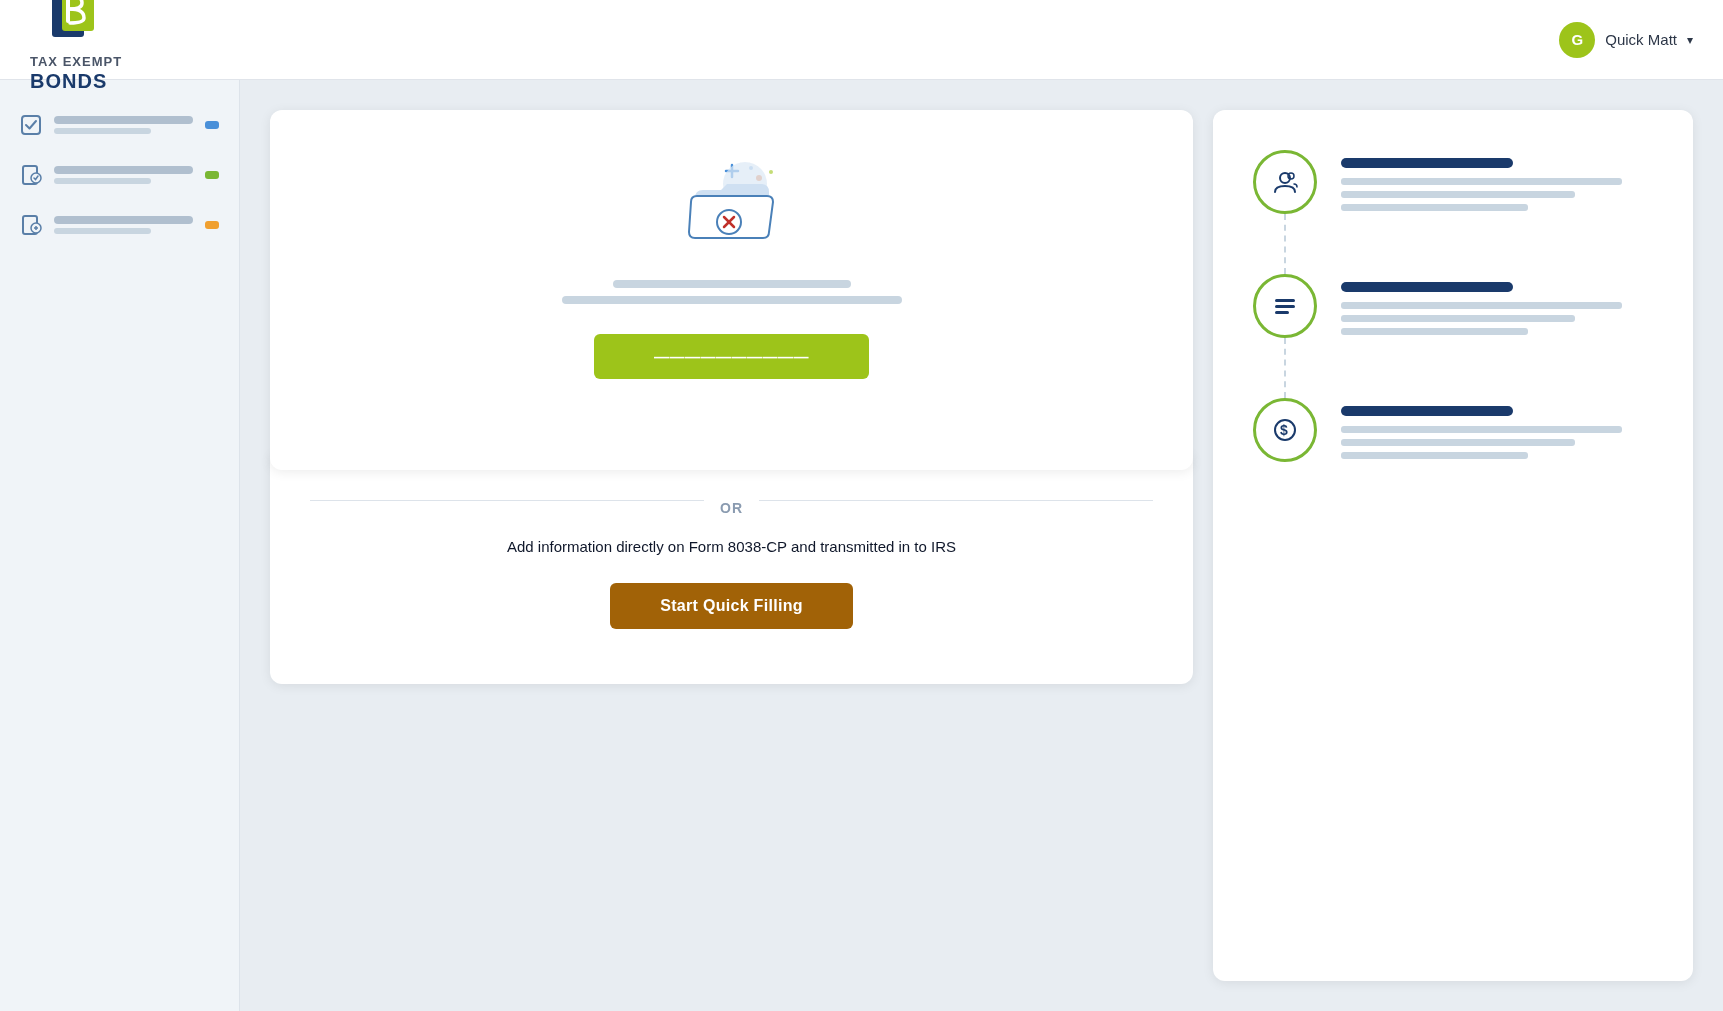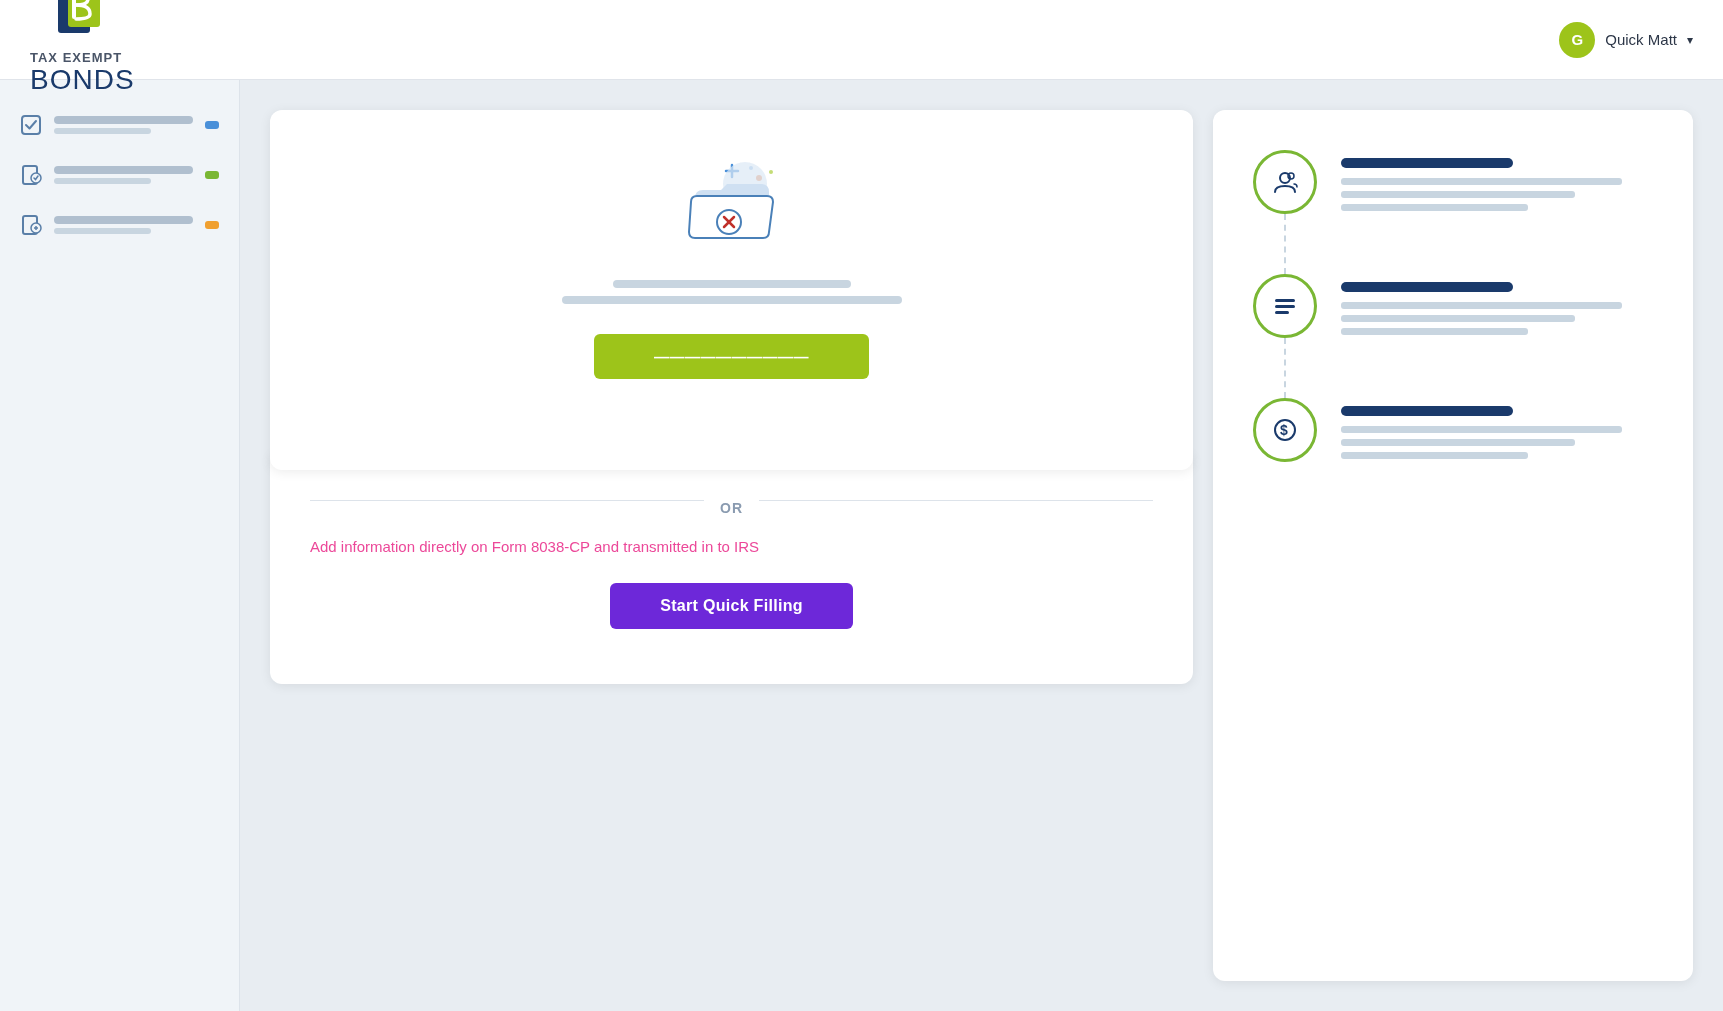--- a/index.html
+++ b/index.html
@@ -43,22 +43,22 @@
       flex-direction: column;
       line-height: 1.1;
     }
     .logo-top {
       font-size: 13px;
       font-weight: 600;
       color: #4a5568;
       letter-spacing: 1px;
     }
     .logo-bottom {
-      font-size: 28px;
-      font-weight: 400;
+      font-size: 20px;
+      font-weight: 700;
       color: #1a3a6b;
       letter-spacing: 1px;
     }
     .user-area {
       display: flex;
       align-items: center;
       gap: 10px;
       cursor: pointer;
     }
     .user-avatar {
@@ -236,29 +236,30 @@
     }
     .or-text {
       font-size: 14px;
       font-weight: 600;
       color: #8a9bb0;
       letter-spacing: 1px;
     }
 
     .or-description {
       font-size: 15px;
-      color: #ec4899;
+      color: #0f172a;
+      text-align: center;
       margin-bottom: 24px;
       line-height: 1.5;
     }
 
     .quick-fill-btn {
       display: block;
       margin: 15px auto;
-      background: #6d28d9;
+      background: #a16207;
       color: #fff;
       border: none;
       border-radius: 6px;
       padding: 14px 50px;
       font-size: 16px;
       font-weight: 600;
       cursor: pointer;
       letter-spacing: 0.3px;
     }
 

